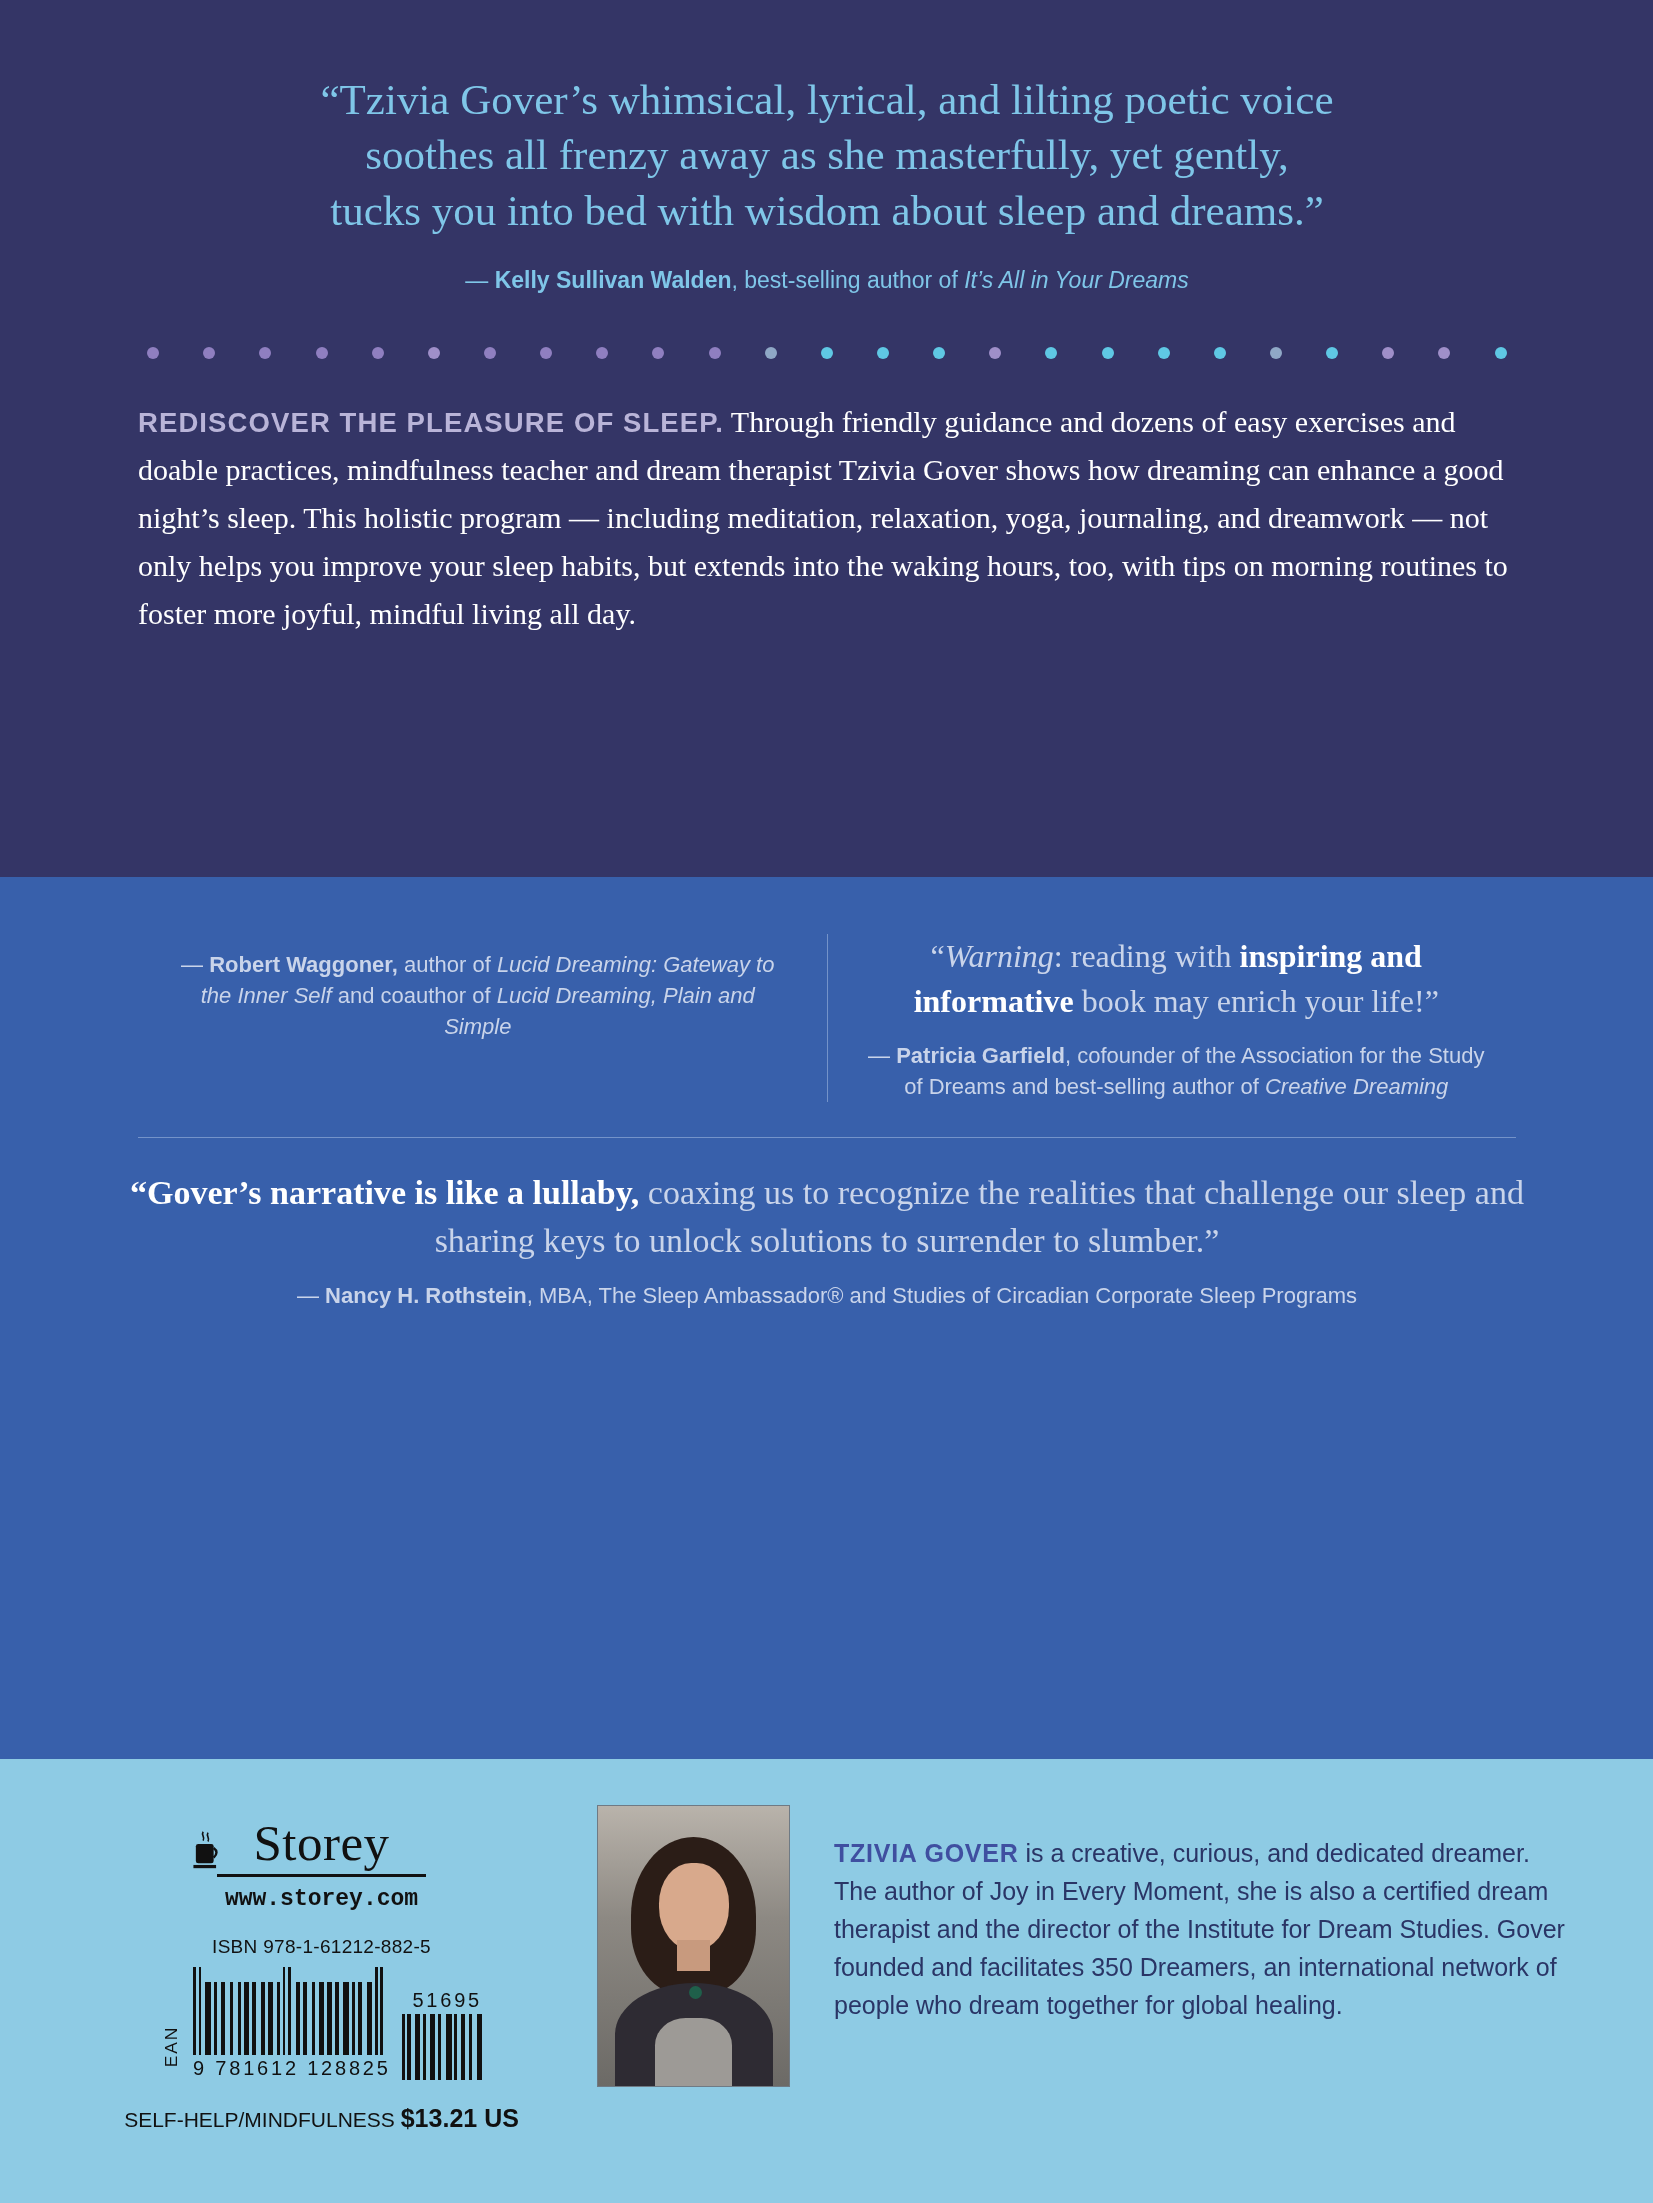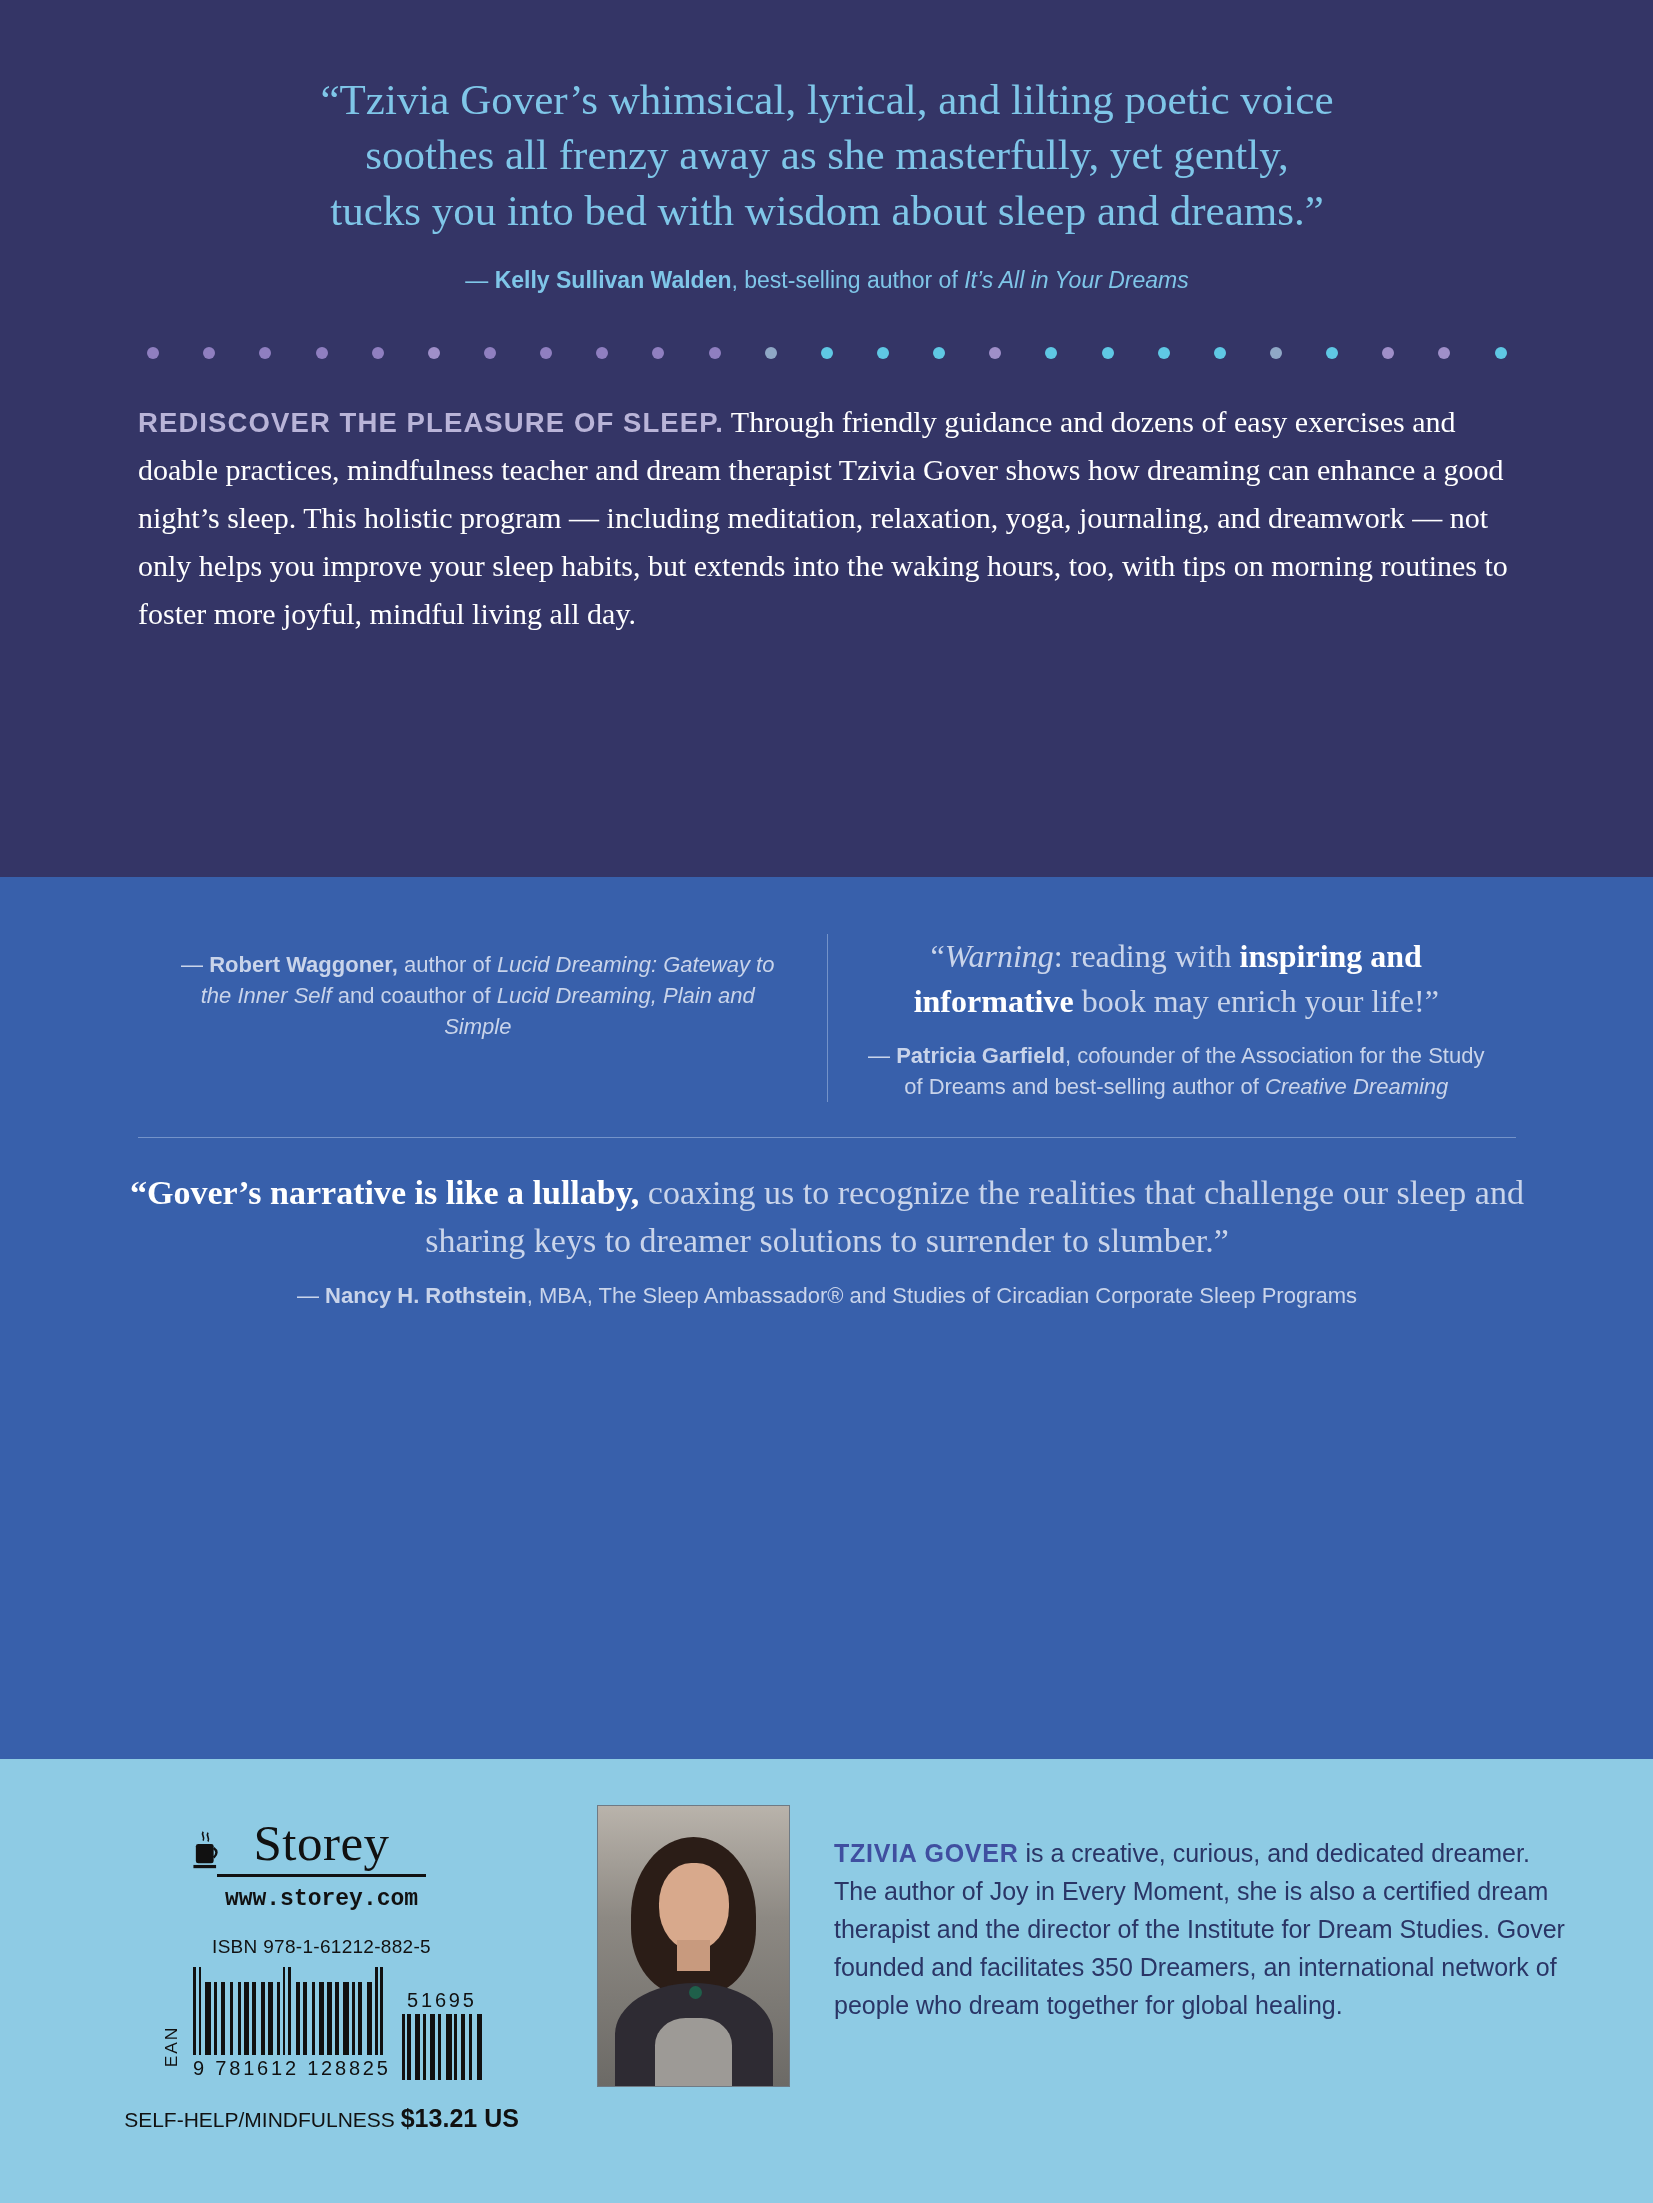--- a/index.html
+++ b/index.html
@@ -206,21 +206,21 @@
     color: #111;
     letter-spacing: 2.8px;
     margin-top: 1.8px;
     text-align: center;
   }
   .barcode-addon-digits {
     font-family: "Liberation Sans", sans-serif;
     font-size: 20px;
     color: #111;
     letter-spacing: 2.8px;
-    text-align: center;
+    text-align: right;
     margin-bottom: 1.8px;
   }
   .category-line {
     font-family: "Liberation Sans", sans-serif;
     font-size: 21px;
     color: #111;
     margin-top: 24px;
     text-align: center;
   }
   .category-line .price { font-weight: bold; font-size: 25px; }
@@ -363,21 +363,21 @@
         <div class="attrib">
           <span>— </span><span class="nm">Patricia Garfield</span><span>, cofounder of the Association for the Study of Dreams and best-selling author of </span><span class="it">Creative Dreaming</span>
         </div>
       </div>
     </div>
 
     <hr class="hr-thin">
 
     <div class="center-quote">
       <div class="quote-serif">
-        <span class="bold">“Gover’s narrative is like a lullaby,</span><span> coaxing us to recognize the realities that challenge our sleep and sharing keys to dreamer solutions to surrender to slumber.”</span>
+        <span class="bold">“Gover’s narrative is like a lullaby,</span><span> coaxing us to recognize the realities that challenge our sleep and sharing keys to unlock solutions to surrender to slumber.”</span>
       </div>
       <div class="attrib">
         <span>— </span><span class="nm">Nancy H. Rothstein</span><span>, MBA, The Sleep Ambassador® and Studies of Circadian Corporate Sleep Programs</span>
       </div>
     </div>
   </section>
 
   <section class="panel-bot">
 
     <div class="bot-left">

